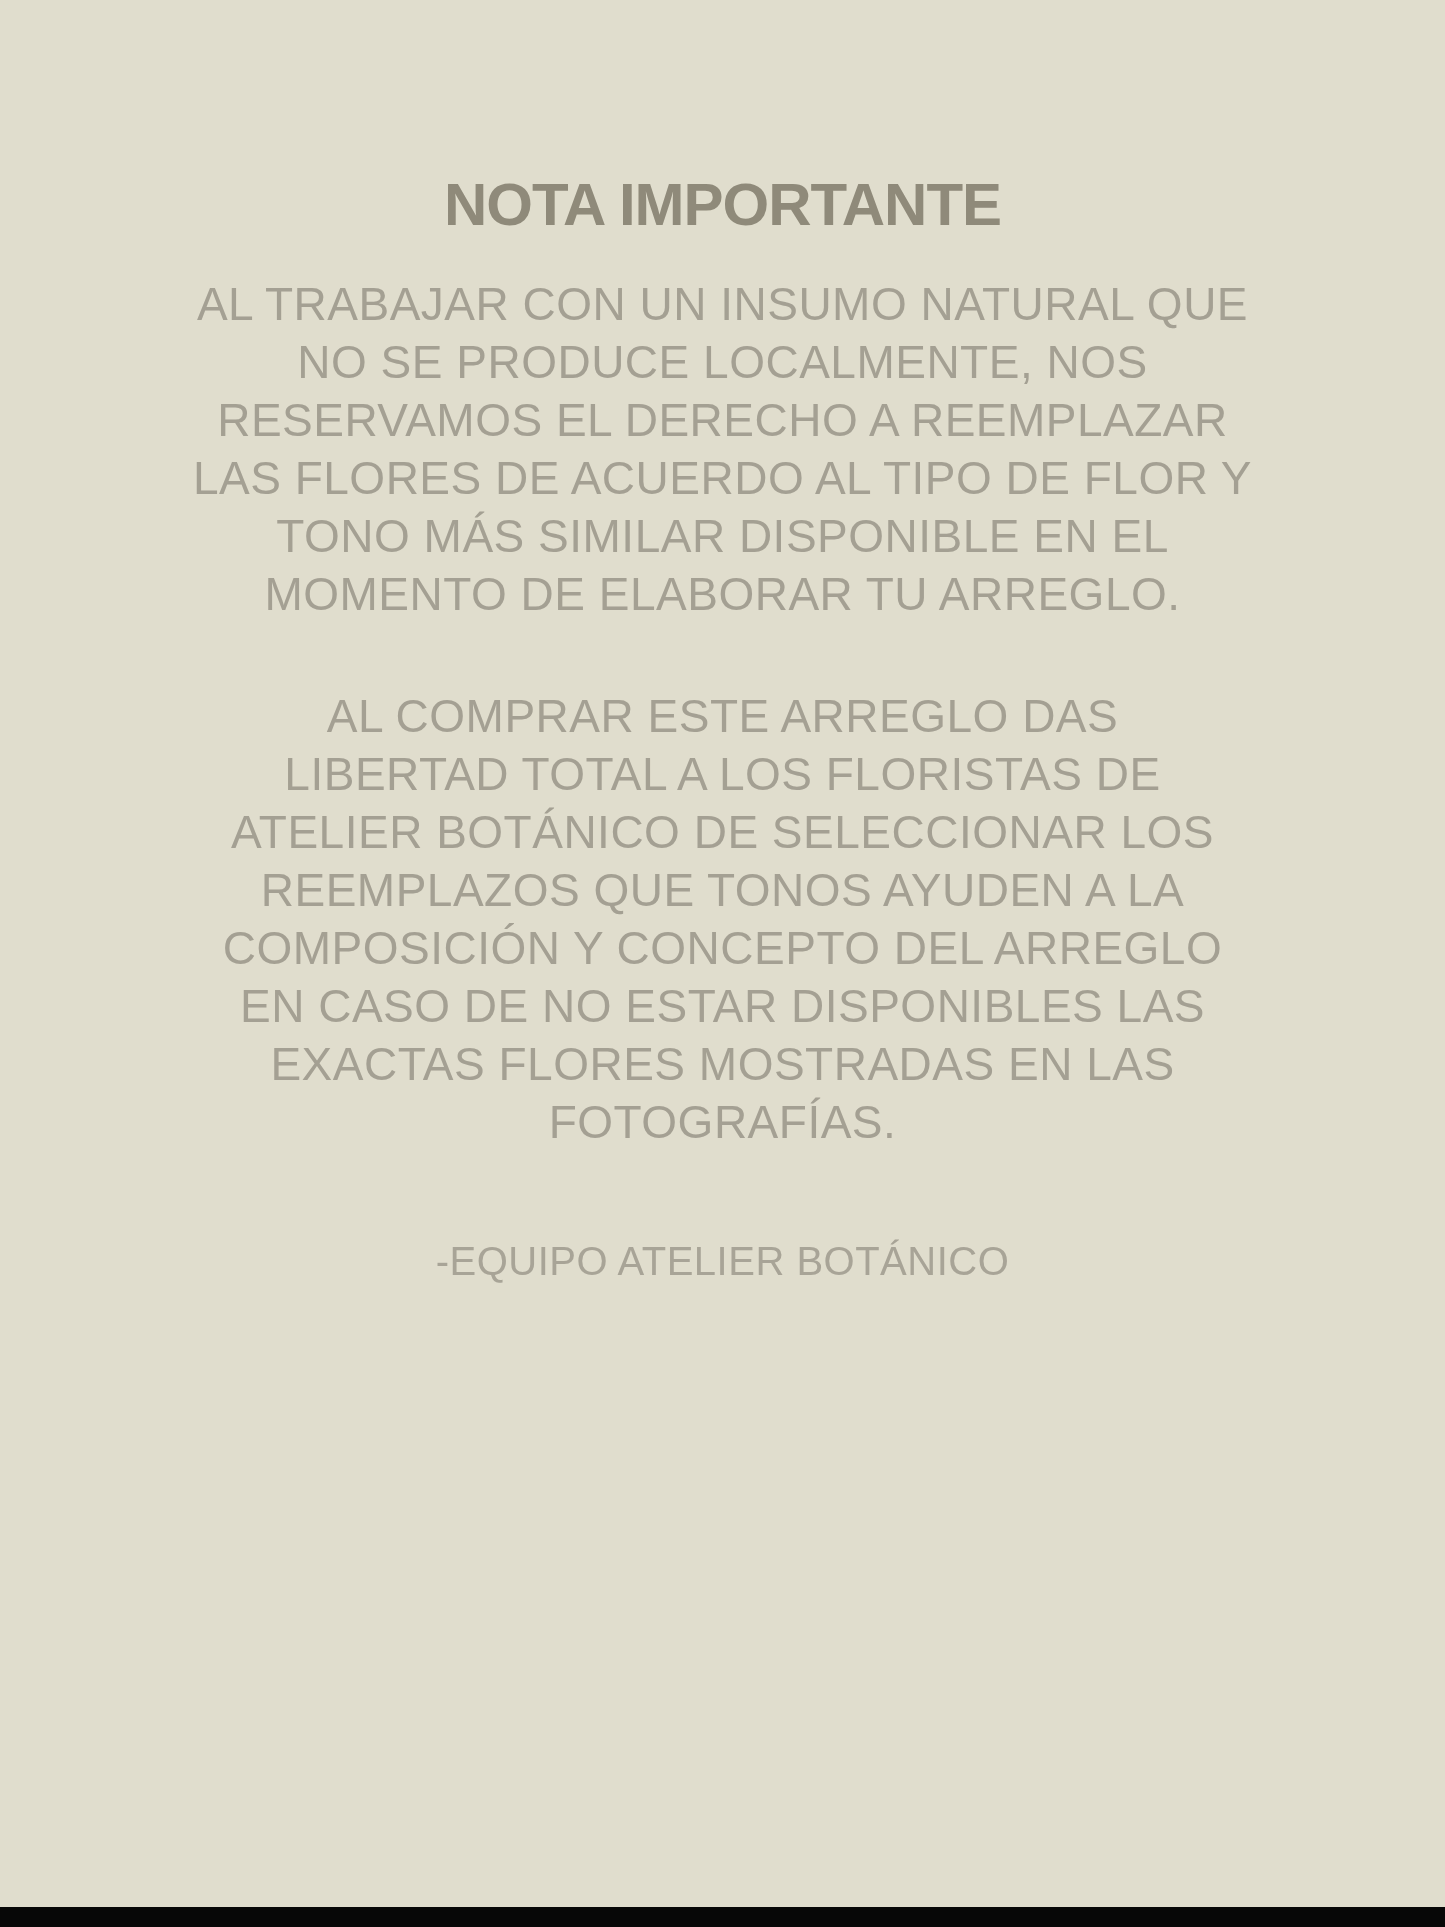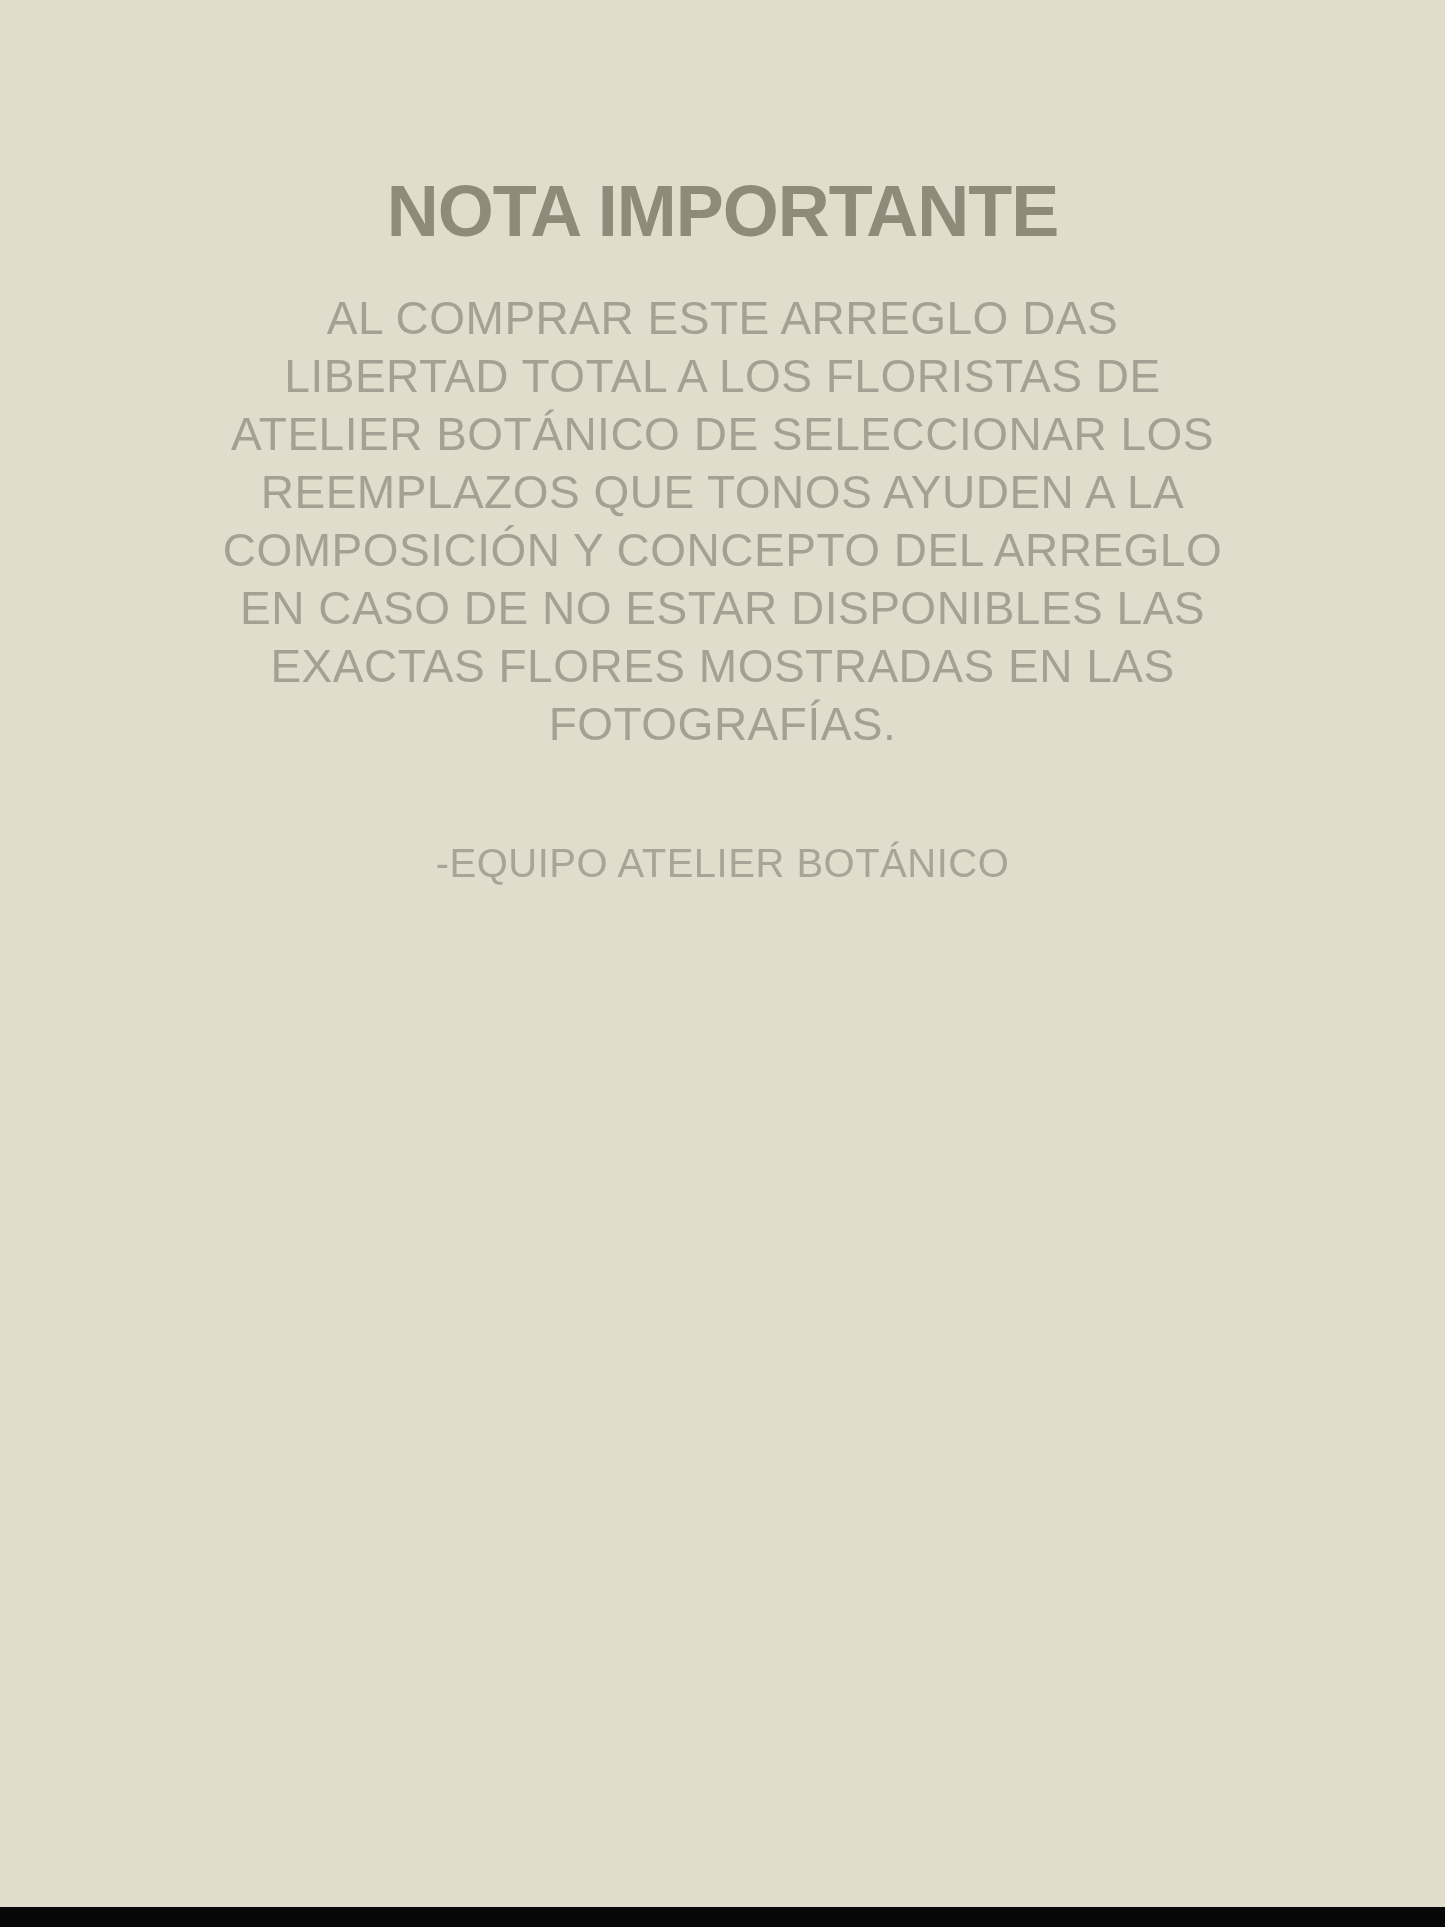--- a/index.html
+++ b/index.html
@@ -13,21 +13,21 @@
     background: #e0ddcd;
     font-family: "Liberation Sans", "DejaVu Sans", sans-serif;
     overflow: hidden;
     box-sizing: border-box;
     padding-top: 170px;
   }
   .note-title {
     margin: 0 auto 36px auto;
     width: 100%;
     text-align: center;
-    font-size: 72px;
+    font-size: 60px;
     line-height: 1.15;
     font-weight: bold;
     letter-spacing: -1px;
     color: #8f8a7a;
   }
   .note-body {
     margin: 0 auto 64px auto;
     width: 1200px;
     text-align: center;
     white-space: pre-line;
@@ -59,20 +59,26 @@
     background: #070707;
   }
 </style>
 </head>
 <body>
 
 <div class="page">
 
   <h1 class="note-title">NOTA IMPORTANTE</h1>
 
+  <p class="note-body">AL TRABAJAR CON UN INSUMO NATURAL QUE
+NO SE PRODUCE LOCALMENTE, NOS
+RESERVAMOS EL DERECHO A REEMPLAZAR
+LAS FLORES DE ACUERDO AL TIPO DE FLOR Y
+TONO MÁS SIMILAR DISPONIBLE EN EL
+MOMENTO DE ELABORAR TU ARREGLO.</p>
 
   <p class="note-body">AL COMPRAR ESTE ARREGLO DAS
 LIBERTAD TOTAL A LOS FLORISTAS DE
 ATELIER BOTÁNICO DE SELECCIONAR LOS
 REEMPLAZOS QUE TONOS AYUDEN A LA
 COMPOSICIÓN Y CONCEPTO DEL ARREGLO
 EN CASO DE NO ESTAR DISPONIBLES LAS
 EXACTAS FLORES MOSTRADAS EN LAS
 FOTOGRAFÍAS.</p>
 

